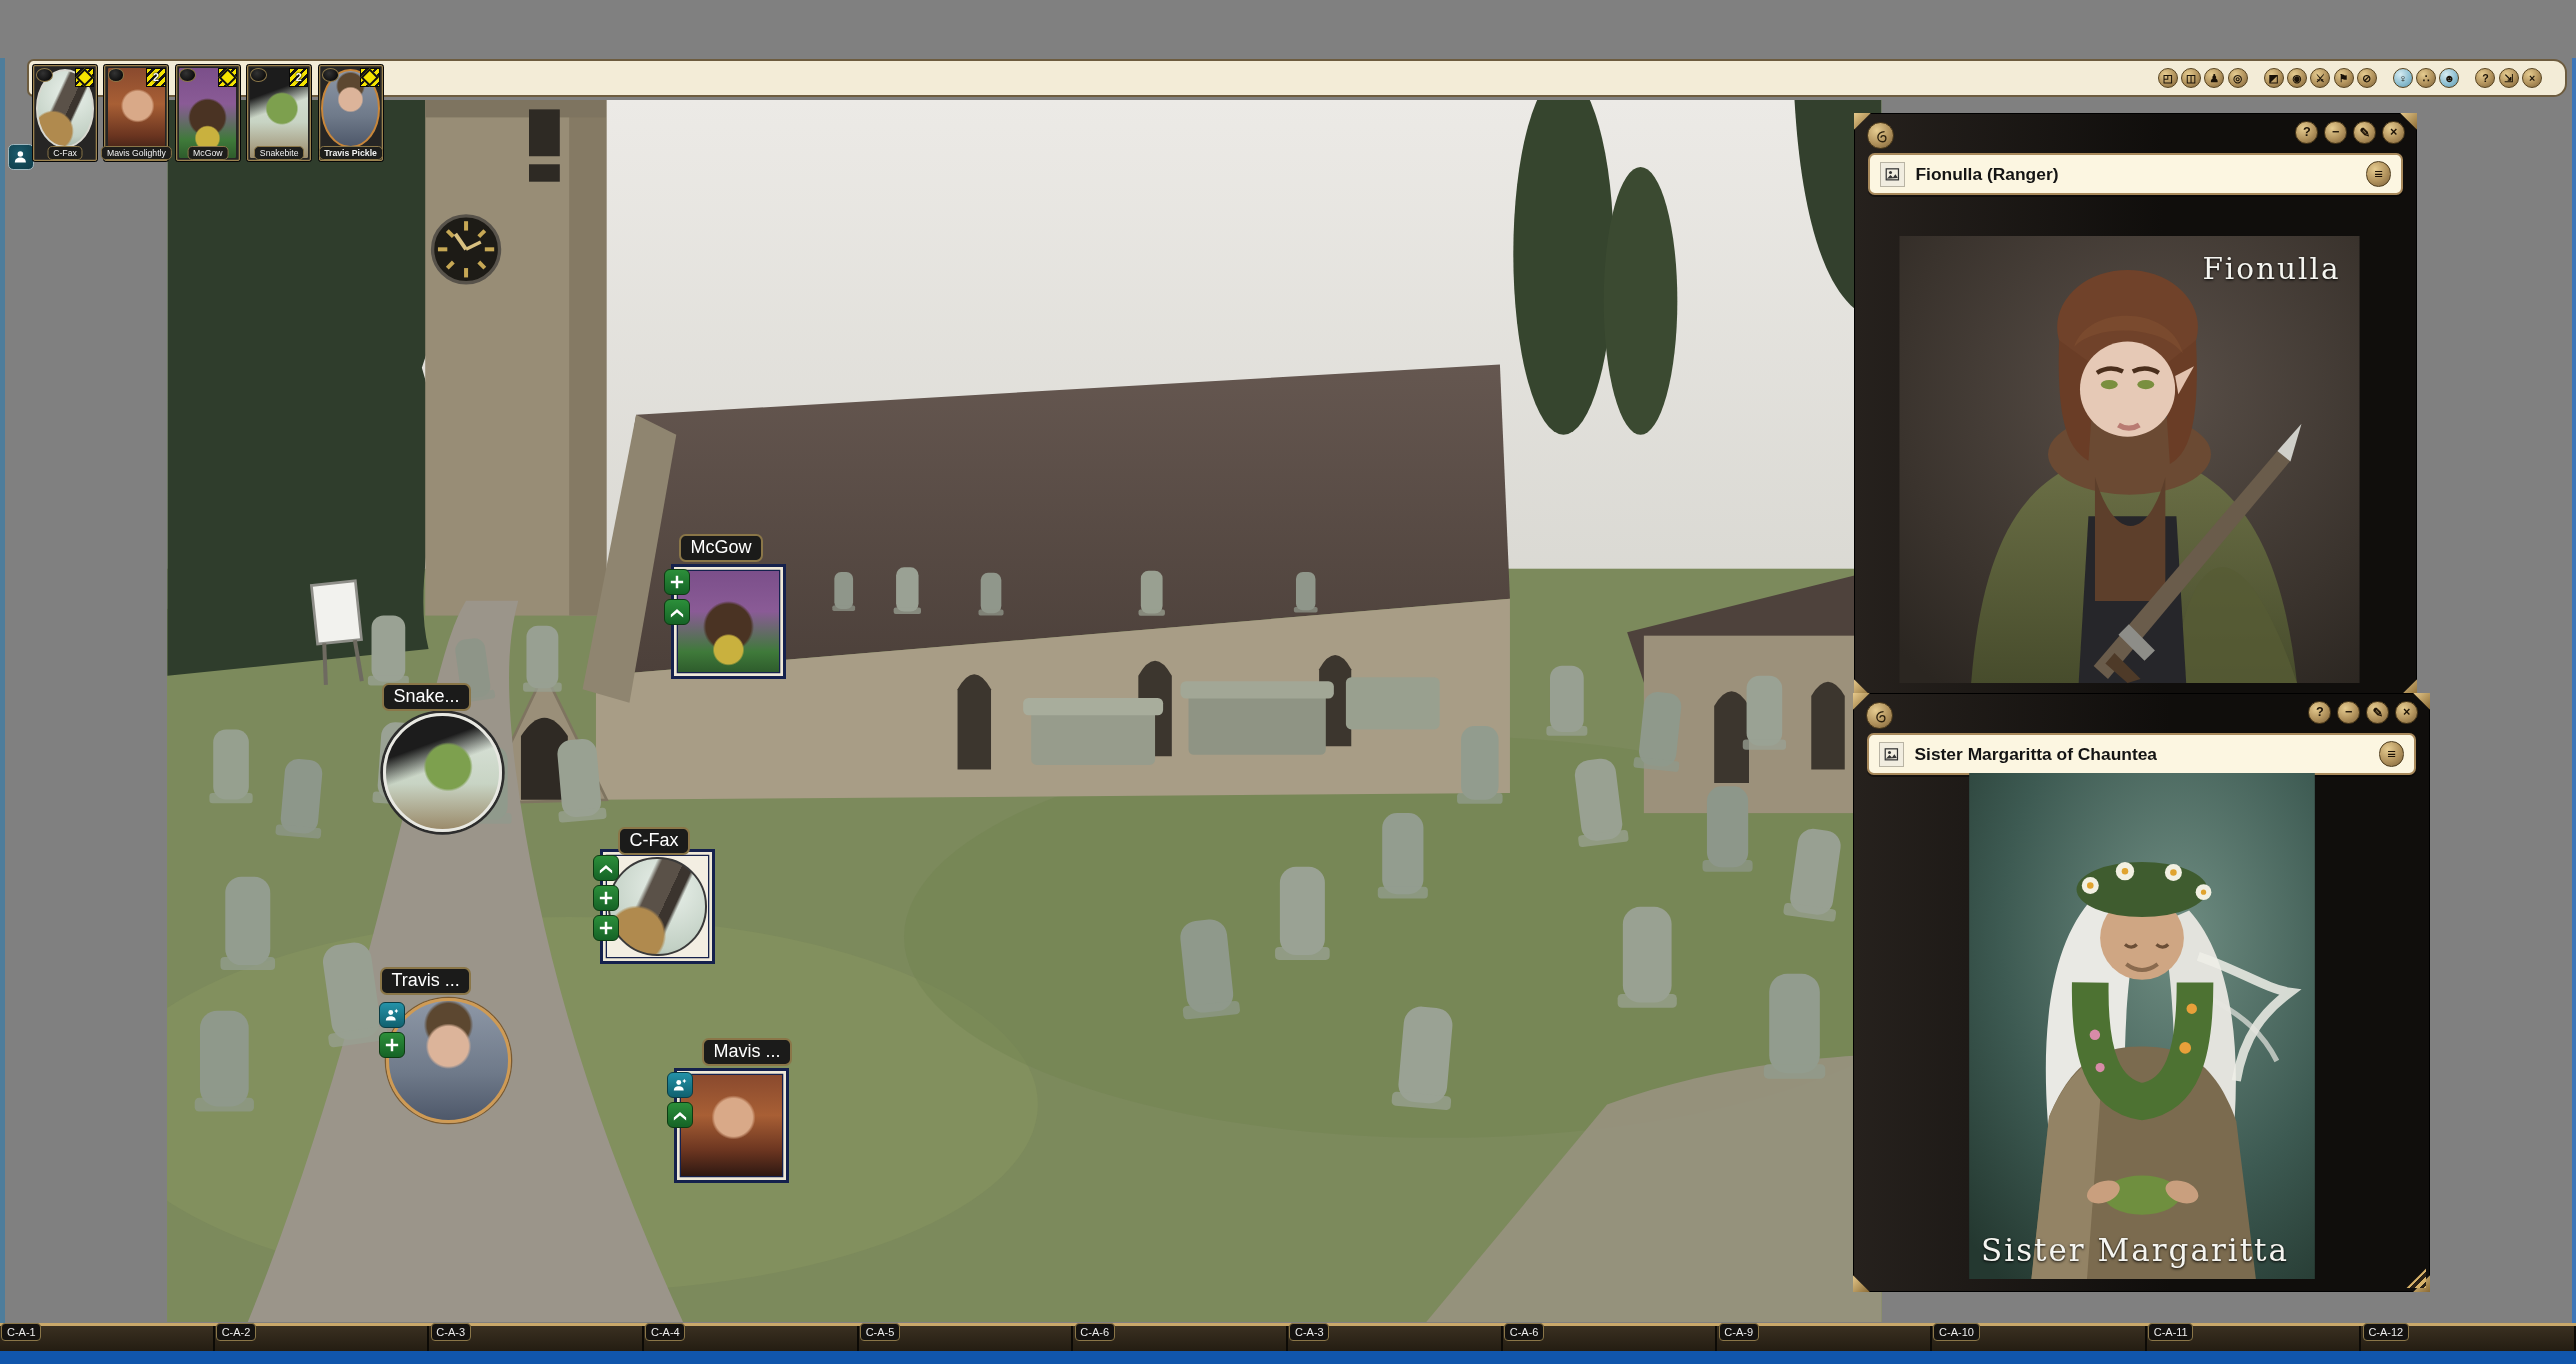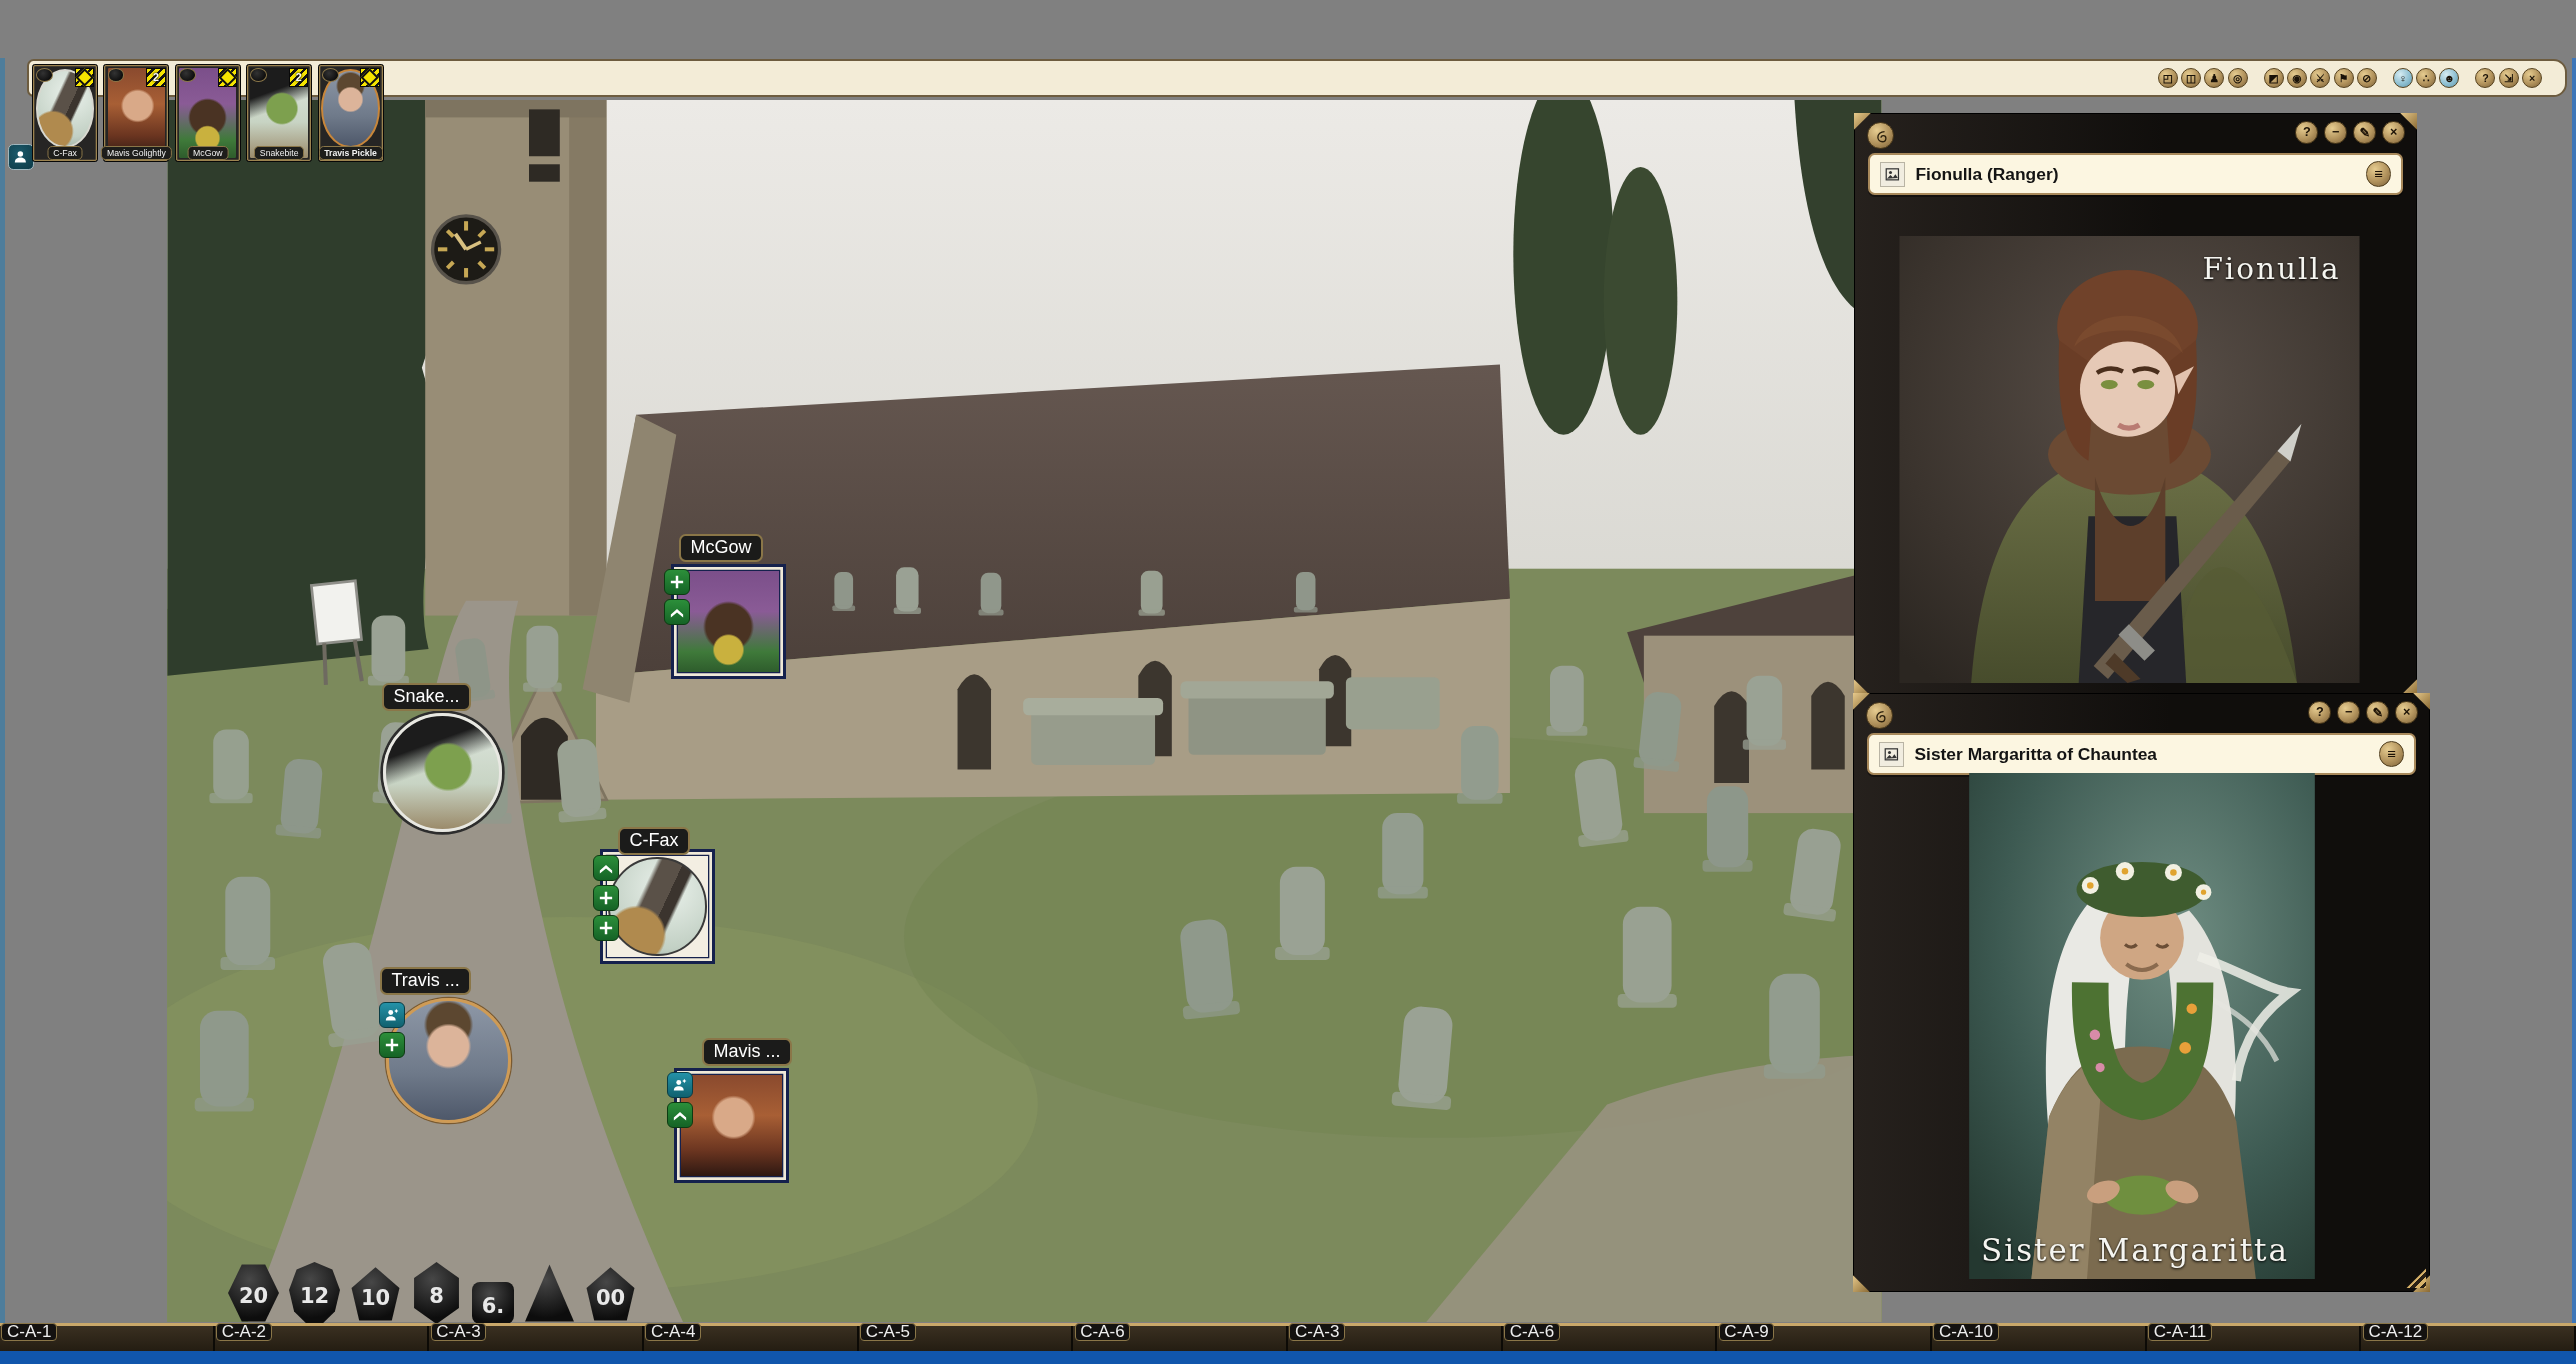--- a/index.html
+++ b/index.html
@@ -100,21 +100,21 @@
   .die.d8{clip-path:polygon(50% 0%,94% 26%,94% 74%,50% 100%,6% 74%,6% 26%);}
   .die.d6{width:42px;height:42px;border-radius:8px;}
   .die.d4{clip-path:polygon(50% 4%,98% 96%,2% 96%);}
 
   
   .hotbar{position:absolute;left:0;top:1323px;width:2576px;height:25px;display:flex;
     border-top:3.3px solid #c9a86a;background:#241d12;box-sizing:content-box;z-index:45;}
   .slot{flex:1;position:relative;border-right:2px solid #0c0a06;
     background:linear-gradient(#3a3021,#241d12);}
   .chip{position:absolute;left:1.3px;top:-2.7px;background:#141210;border:1.3px solid #8a7648;border-radius:4px;
-    color:#eee;font-size:17px;padding:0 4.7px;line-height:16px;}
+    color:#eee;font-size:11px;padding:0 4.7px;line-height:16px;}
   .taskbar{position:absolute;left:0;top:1351px;width:2576px;height:13.4px;background:#1156ac;z-index:46;}
 
   
   .panel{position:absolute;background:linear-gradient(90deg,#26211d,#100e0c 55%);
     border:1.3px solid #000;z-index:50;}
   .corn{position:absolute;width:17.4px;height:17.4px;background:linear-gradient(135deg,#e6c98b,#8a6a34);}
   .corn.tl{left:-1.3px;top:-1.3px;clip-path:polygon(0 0,100% 0,0 100%);}
   .corn.tr{right:-1.3px;top:-1.3px;clip-path:polygon(0 0,100% 0,100% 100%);}
   .corn.bl{left:-1.3px;bottom:-1.3px;clip-path:polygon(0 0,0 100%,100% 100%);}
   .corn.br{right:-1.3px;bottom:-1.3px;clip-path:polygon(100% 0,100% 100%,0 100%);}
@@ -419,43 +419,20 @@
           <path d="M20 3l1.2 2.3L23.5 6.5l-2.3 1.2L20 10l-1.2-2.3L16.5 6.5l2.3-1.2z" fill="#fff"></path>
         </svg>
       </div>
     <div class="bdg">
         <svg width="16" height="16" viewBox="0 0 26 26">
           <path d="M3 17 L13 8 L23 17 L23 22 L13 14 L3 22 Z" fill="#fff"></path>
         </svg>
       </div>
   </div>
 
-  <div class="dice">
-    <div class="die d20">
-        <span>20</span>
-      </div>
-    <div class="die d12">
-        <span>12</span>
-      </div>
-    <div class="die d10">
-        <span>10</span>
-      </div>
-    <div class="die d8">
-        <span>8</span>
-      </div>
-    <div class="die d6">
-        <span>6.</span>
-      </div>
-    <div class="die d4">
-        <span></span>
-      </div>
-    <div class="die d100">
-        <span>00</span>
-      </div>
-  </div>
 
   <div class="hotbar">
     <div class="slot">
         <span class="chip">C-A-1</span>
       </div>
     <div class="slot">
         <span class="chip">C-A-2</span>
       </div>
     <div class="slot">
         <span class="chip">C-A-3</span>

